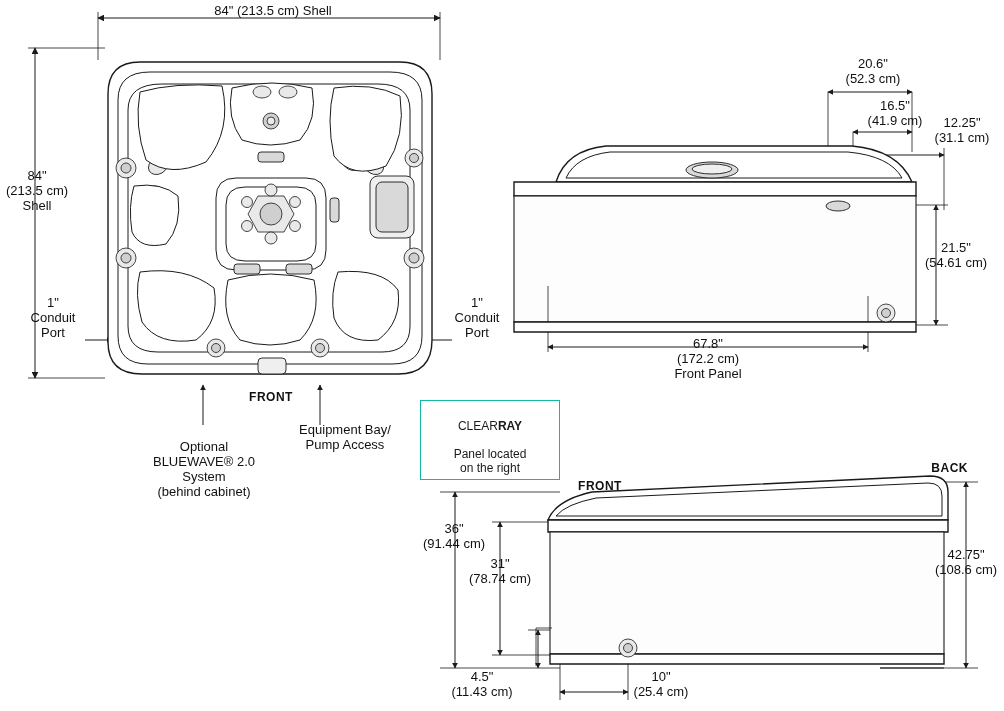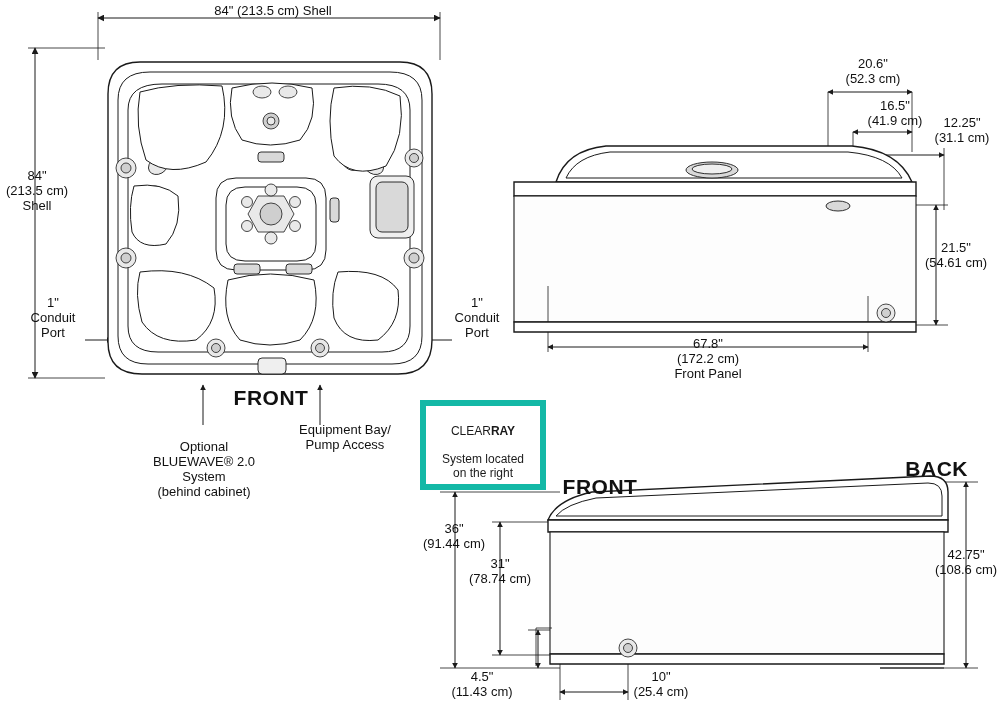--- a/index.html
+++ b/index.html
@@ -13,29 +13,29 @@
   }
   .stage{position:absolute;left:0;top:0;width:1004px;height:711px;}
   .lbl{
     position:absolute;
     font-size:13px;
     line-height:15px;
     text-align:center;
     white-space:pre-line;
     color:#111;
   }
-  .lbl.bold{font-weight:bold;font-size:21px;letter-spacing:.5px;}
+  .lbl.bold{font-weight:bold;font-size:12px;letter-spacing:.5px;}
   .note-box{
     position:absolute;
-    border:6px solid #14b8a6;
+    border:1px solid #14b8a6;
     background:#fff;
     font-size:12px;
     line-height:14px;
     text-align:center;
-    padding:4px 6px;
+    padding:4px 18px;
     white-space:pre-line;
   }
   svg{position:absolute;left:0;top:0;}
   .ln{stroke:#1a1a1a;stroke-width:1;fill:none;}
   .ln-thin{stroke:#1a1a1a;stroke-width:.8;fill:none;}
   .shell{stroke:#1a1a1a;stroke-width:1.4;fill:#ffffff;}
   .shell2{stroke:#1a1a1a;stroke-width:1;fill:#ffffff;}
   .jet{stroke:#1a1a1a;stroke-width:.8;fill:#e9e9e9;}
   .jet-dark{stroke:#1a1a1a;stroke-width:.8;fill:#cfcfcf;}
   .panel{stroke:#1a1a1a;stroke-width:1.1;fill:#fdfdfd;}
@@ -258,21 +258,21 @@
 <div class="lbl bold" style="left:206px;top:390px;width:130px;">FRONT</div>
 <div class="lbl" style="left:126px;top:439px;width:156px;">Optional
 BLUEWAVE® 2.0
 System
 (behind cabinet)</div>
 <div class="lbl" style="left:270px;top:422px;width:150px;">Equipment Bay/
 Pump Access</div>
 
 <div class="note-box" style="left:420px;top:400px;width:102px;">
   <span>CLEAR</span><span style="font-weight:bold;">RAY</span><br>
-  <span>System located
+  <span>Panel located
 on the right</span>
 </div>
 
 <div class="lbl" style="left:828px;top:56px;width:90px;">20.6"
 (52.3 cm)</div>
 <div class="lbl" style="left:850px;top:98px;width:90px;">16.5"
 (41.9 cm)</div>
 <div class="lbl" style="left:920px;top:115px;width:84px;">12.25"
 (31.1 cm)</div>
 <div class="lbl" style="left:908px;top:240px;width:96px;">21.5"

